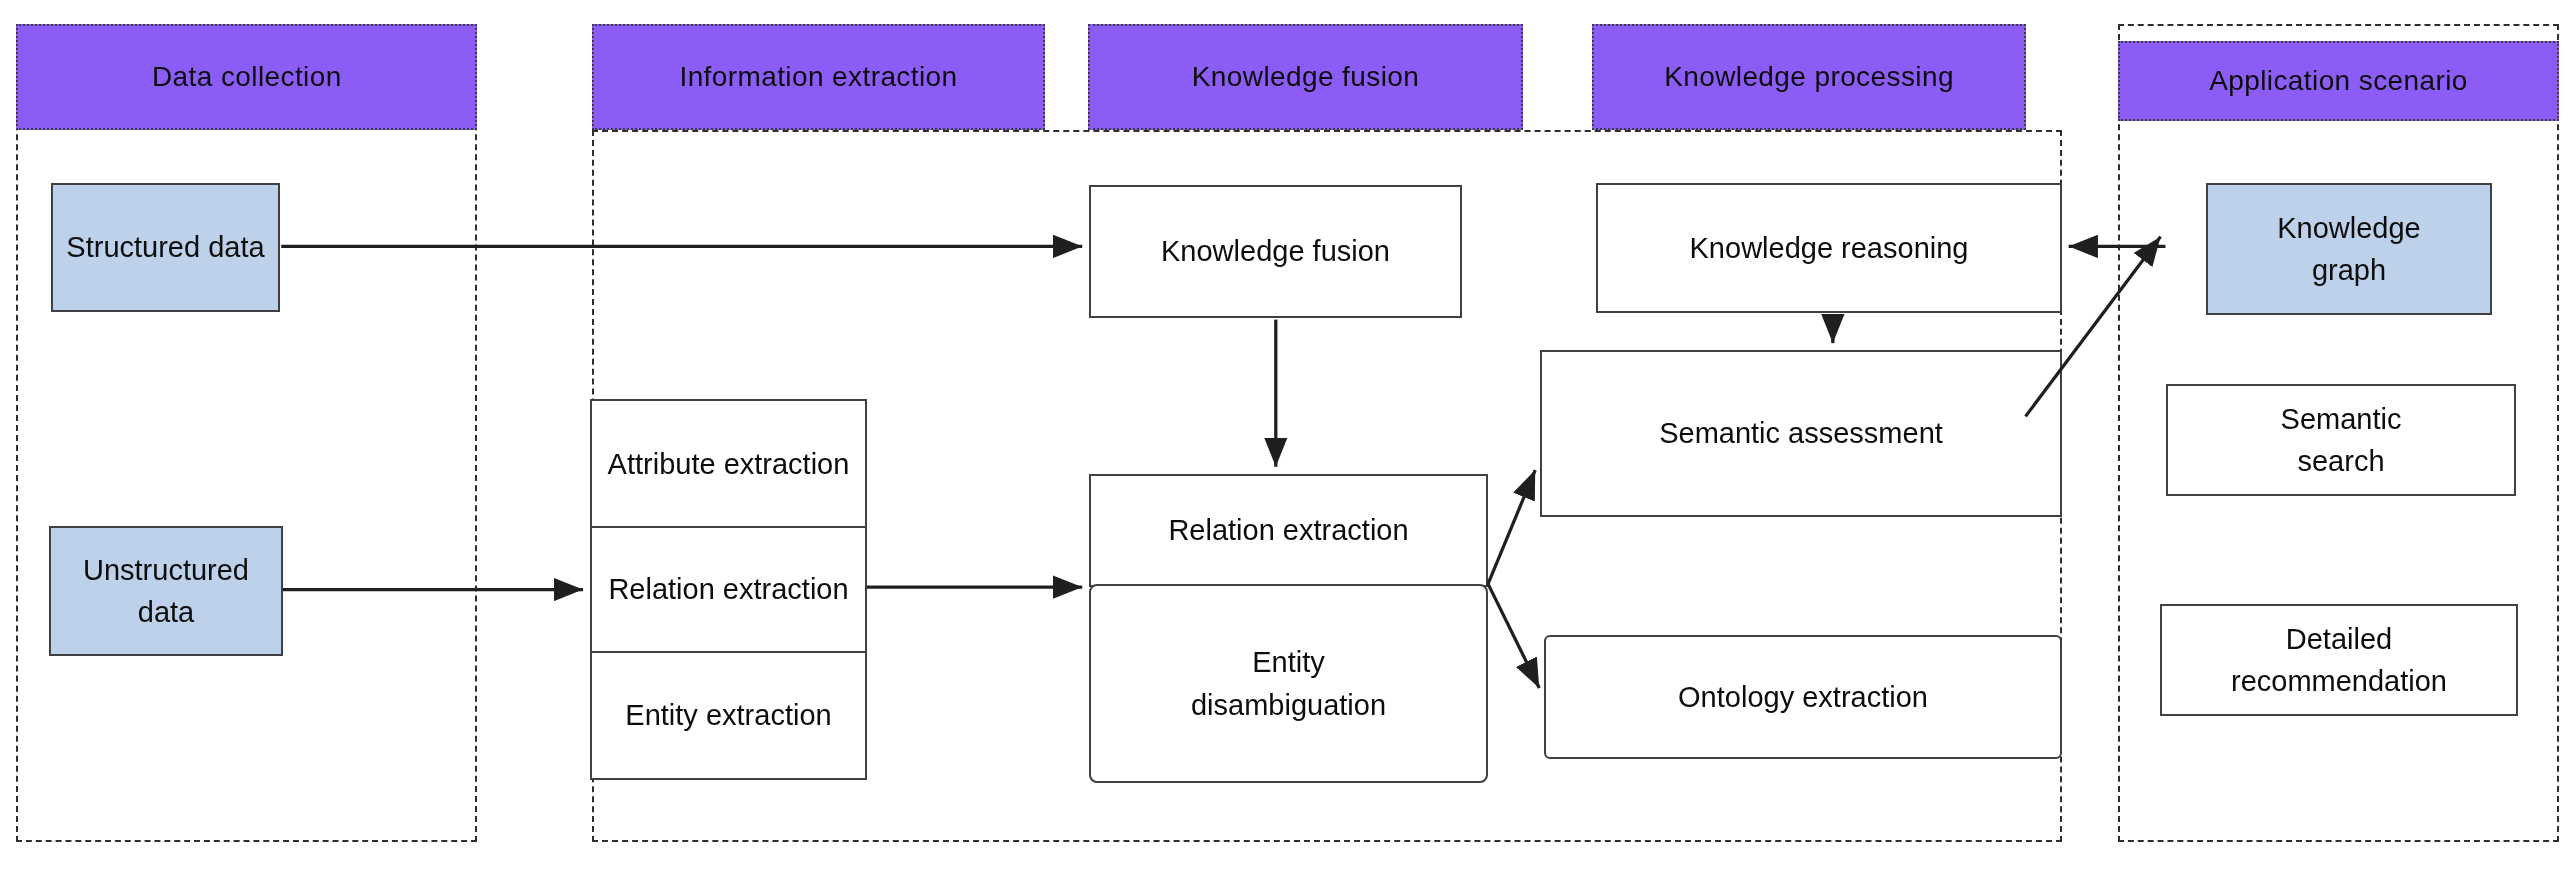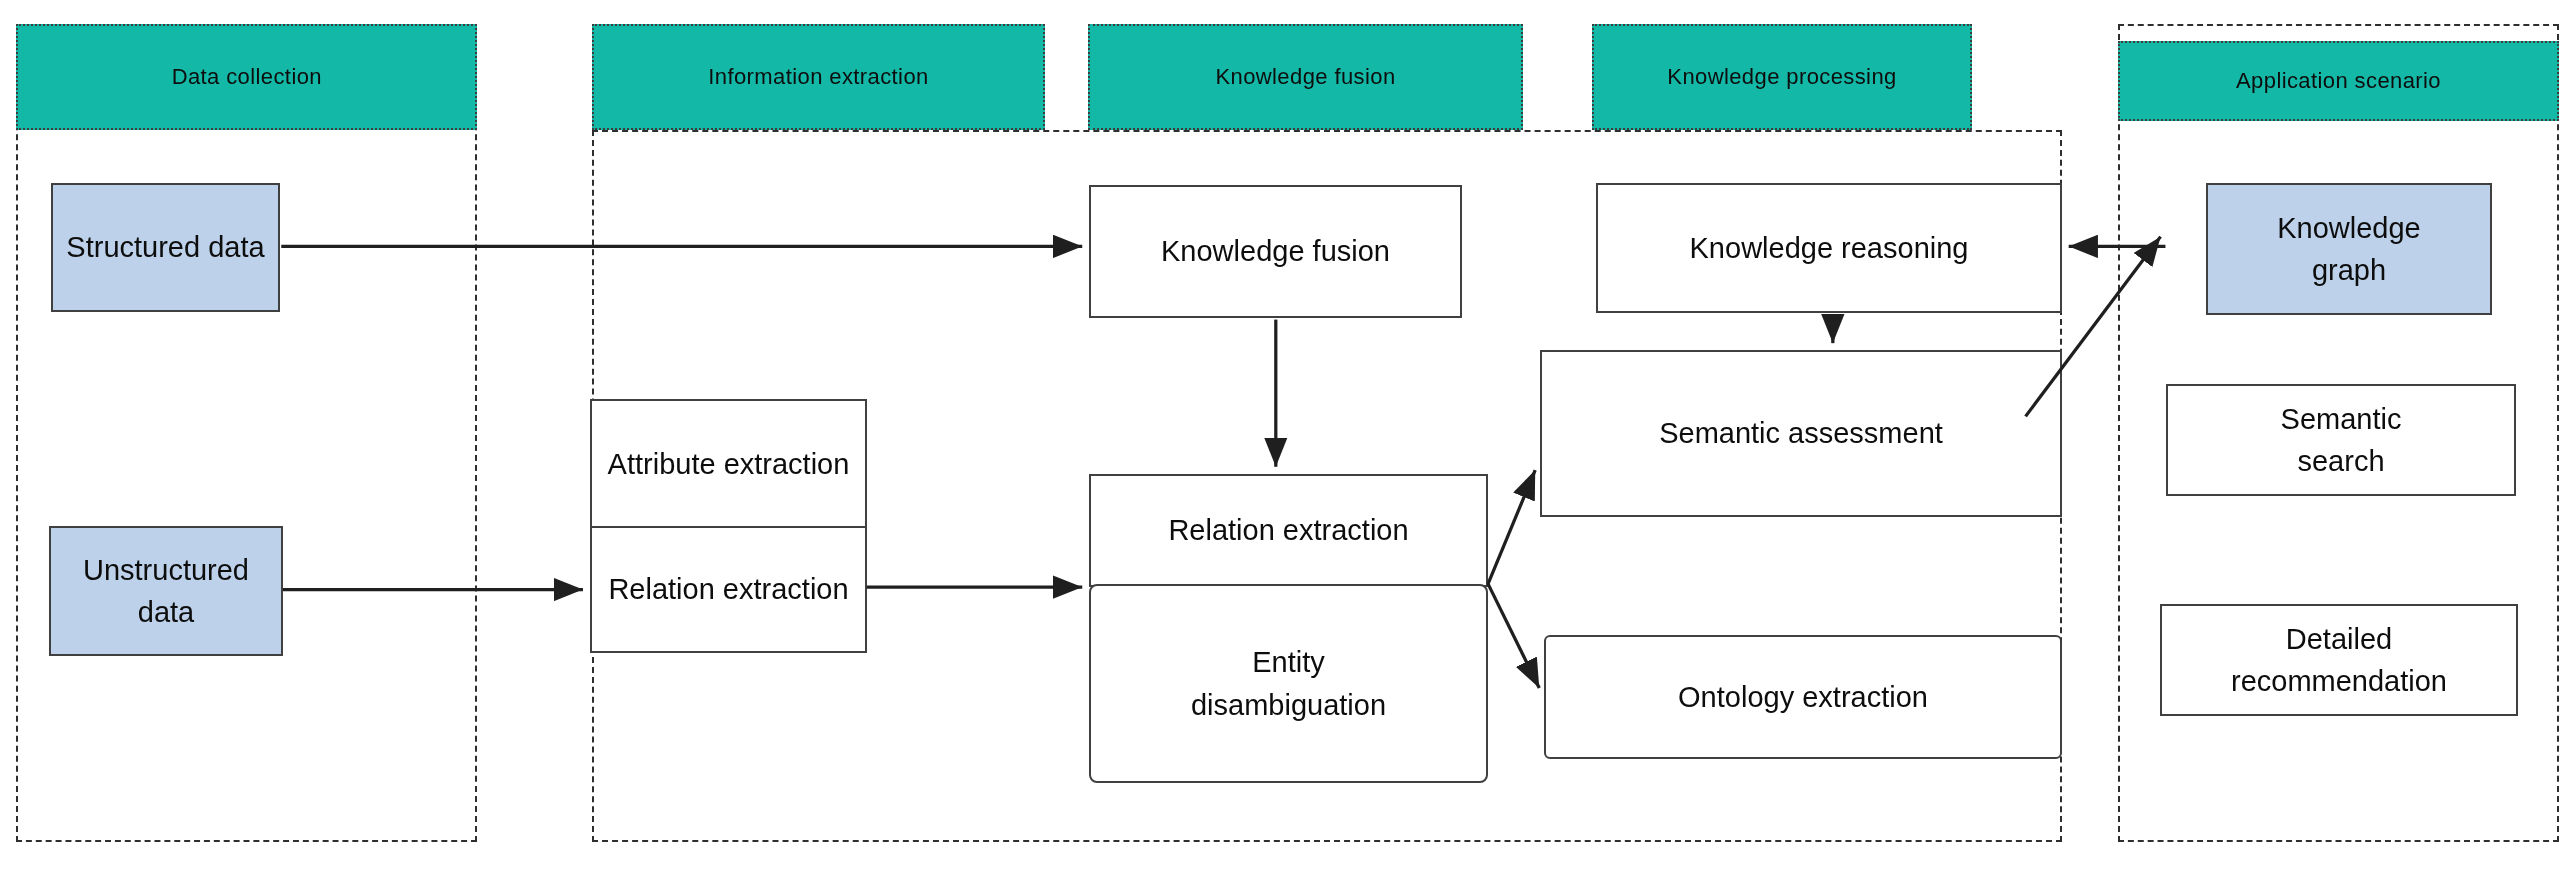--- a/index.html
+++ b/index.html
@@ -2,23 +2,23 @@
 <html style="font-size:13px"><head>
 <meta charset="utf-8">
 <style>
   html,body{margin:0;padding:0;background:#ffffff;}
   .canvas{
     position:relative;width:2576px;height:875px;background:#ffffff;
     font-family:"Liberation Sans","DejaVu Sans",sans-serif;color:#0d0d0d;overflow:hidden;
   }
   .container{position:absolute;border:2.4px dashed #2e2e2e;box-sizing:border-box;background:transparent;}
   .hdr{
-    position:absolute;box-sizing:border-box;background:#14b8a6;border:2.4px dotted #3c3c3c;
+    position:absolute;box-sizing:border-box;background:#8b5cf6;border:2.4px dotted #3c3c3c;
     display:flex;align-items:center;justify-content:center;text-align:center;
-    font-size:22px;letter-spacing:0.4px;
+    font-size:28px;letter-spacing:0.4px;
   }
   .box{
     position:absolute;box-sizing:border-box;background:#ffffff;border:2.4px solid #404040;
     display:flex;align-items:center;justify-content:center;text-align:center;
     font-size:29px;line-height:1.45;white-space:pre-line;
   }
   .blue{background:#bdd2ea;}
   svg.overlay{position:absolute;left:0;top:0;width:2576px;height:875px;pointer-events:none;}
 </style>
 </head>
@@ -26,29 +26,30 @@
 
 <div class="canvas">
 
   <div class="container" style="left:16.3px;top:24.4px;width:461px;height:818px;"></div>
   <div class="container" style="left:592px;top:130px;width:1470px;height:712px;"></div>
   <div class="container" style="left:2118px;top:24.4px;width:441px;height:818px;"></div>
 
   <div class="hdr" style="left:16.3px;top:24.4px;width:461px;height:106px;">Data collection</div>
   <div class="hdr" style="left:592px;top:24.4px;width:453px;height:106px;">Information extraction</div>
   <div class="hdr" style="left:1088px;top:24.4px;width:435px;height:106px;">Knowledge fusion</div>
-  <div class="hdr" style="left:1592px;top:24.4px;width:380px;height:106px;">Knowledge processing</div>
+  <div class="hdr" style="left:1592px;top:24.4px;width:434px;height:106px;">Knowledge processing</div>
   <div class="hdr" style="left:2118px;top:41px;width:441px;height:80px;">Application scenario</div>
 
   <div class="box blue" style="left:51px;top:183px;width:229px;height:129px;">Structured data</div>
   <div class="box blue" style="left:49px;top:526px;width:234px;height:130px;">Unstructured
 data</div>
 
   <div class="box" style="left:590px;top:399px;width:277px;height:130px;">Attribute extraction</div>
   <div class="box" style="left:590px;top:526px;width:277px;height:127px;">Relation extraction</div>
+  <div class="box" style="left:590px;top:651px;width:277px;height:129px;">Entity extraction</div>
 
   <div class="box" style="left:1089px;top:185px;width:373px;height:133px;">Knowledge fusion</div>
   <div class="box" style="left:1089px;top:474px;width:399px;height:113px;">Relation extraction</div>
   <div class="box" style="left:1089px;top:584px;width:399px;height:199px;border-radius:8px;">Entity
 disambiguation</div>
 
   <div class="box" style="left:1596px;top:183px;width:466px;height:130px;">Knowledge reasoning</div>
   <div class="box" style="left:1540px;top:350px;width:522px;height:167px;">Semantic assessment</div>
   <div class="box" style="left:1544px;top:635px;width:518px;height:124px;border-radius:6px;">Ontology extraction</div>
 

